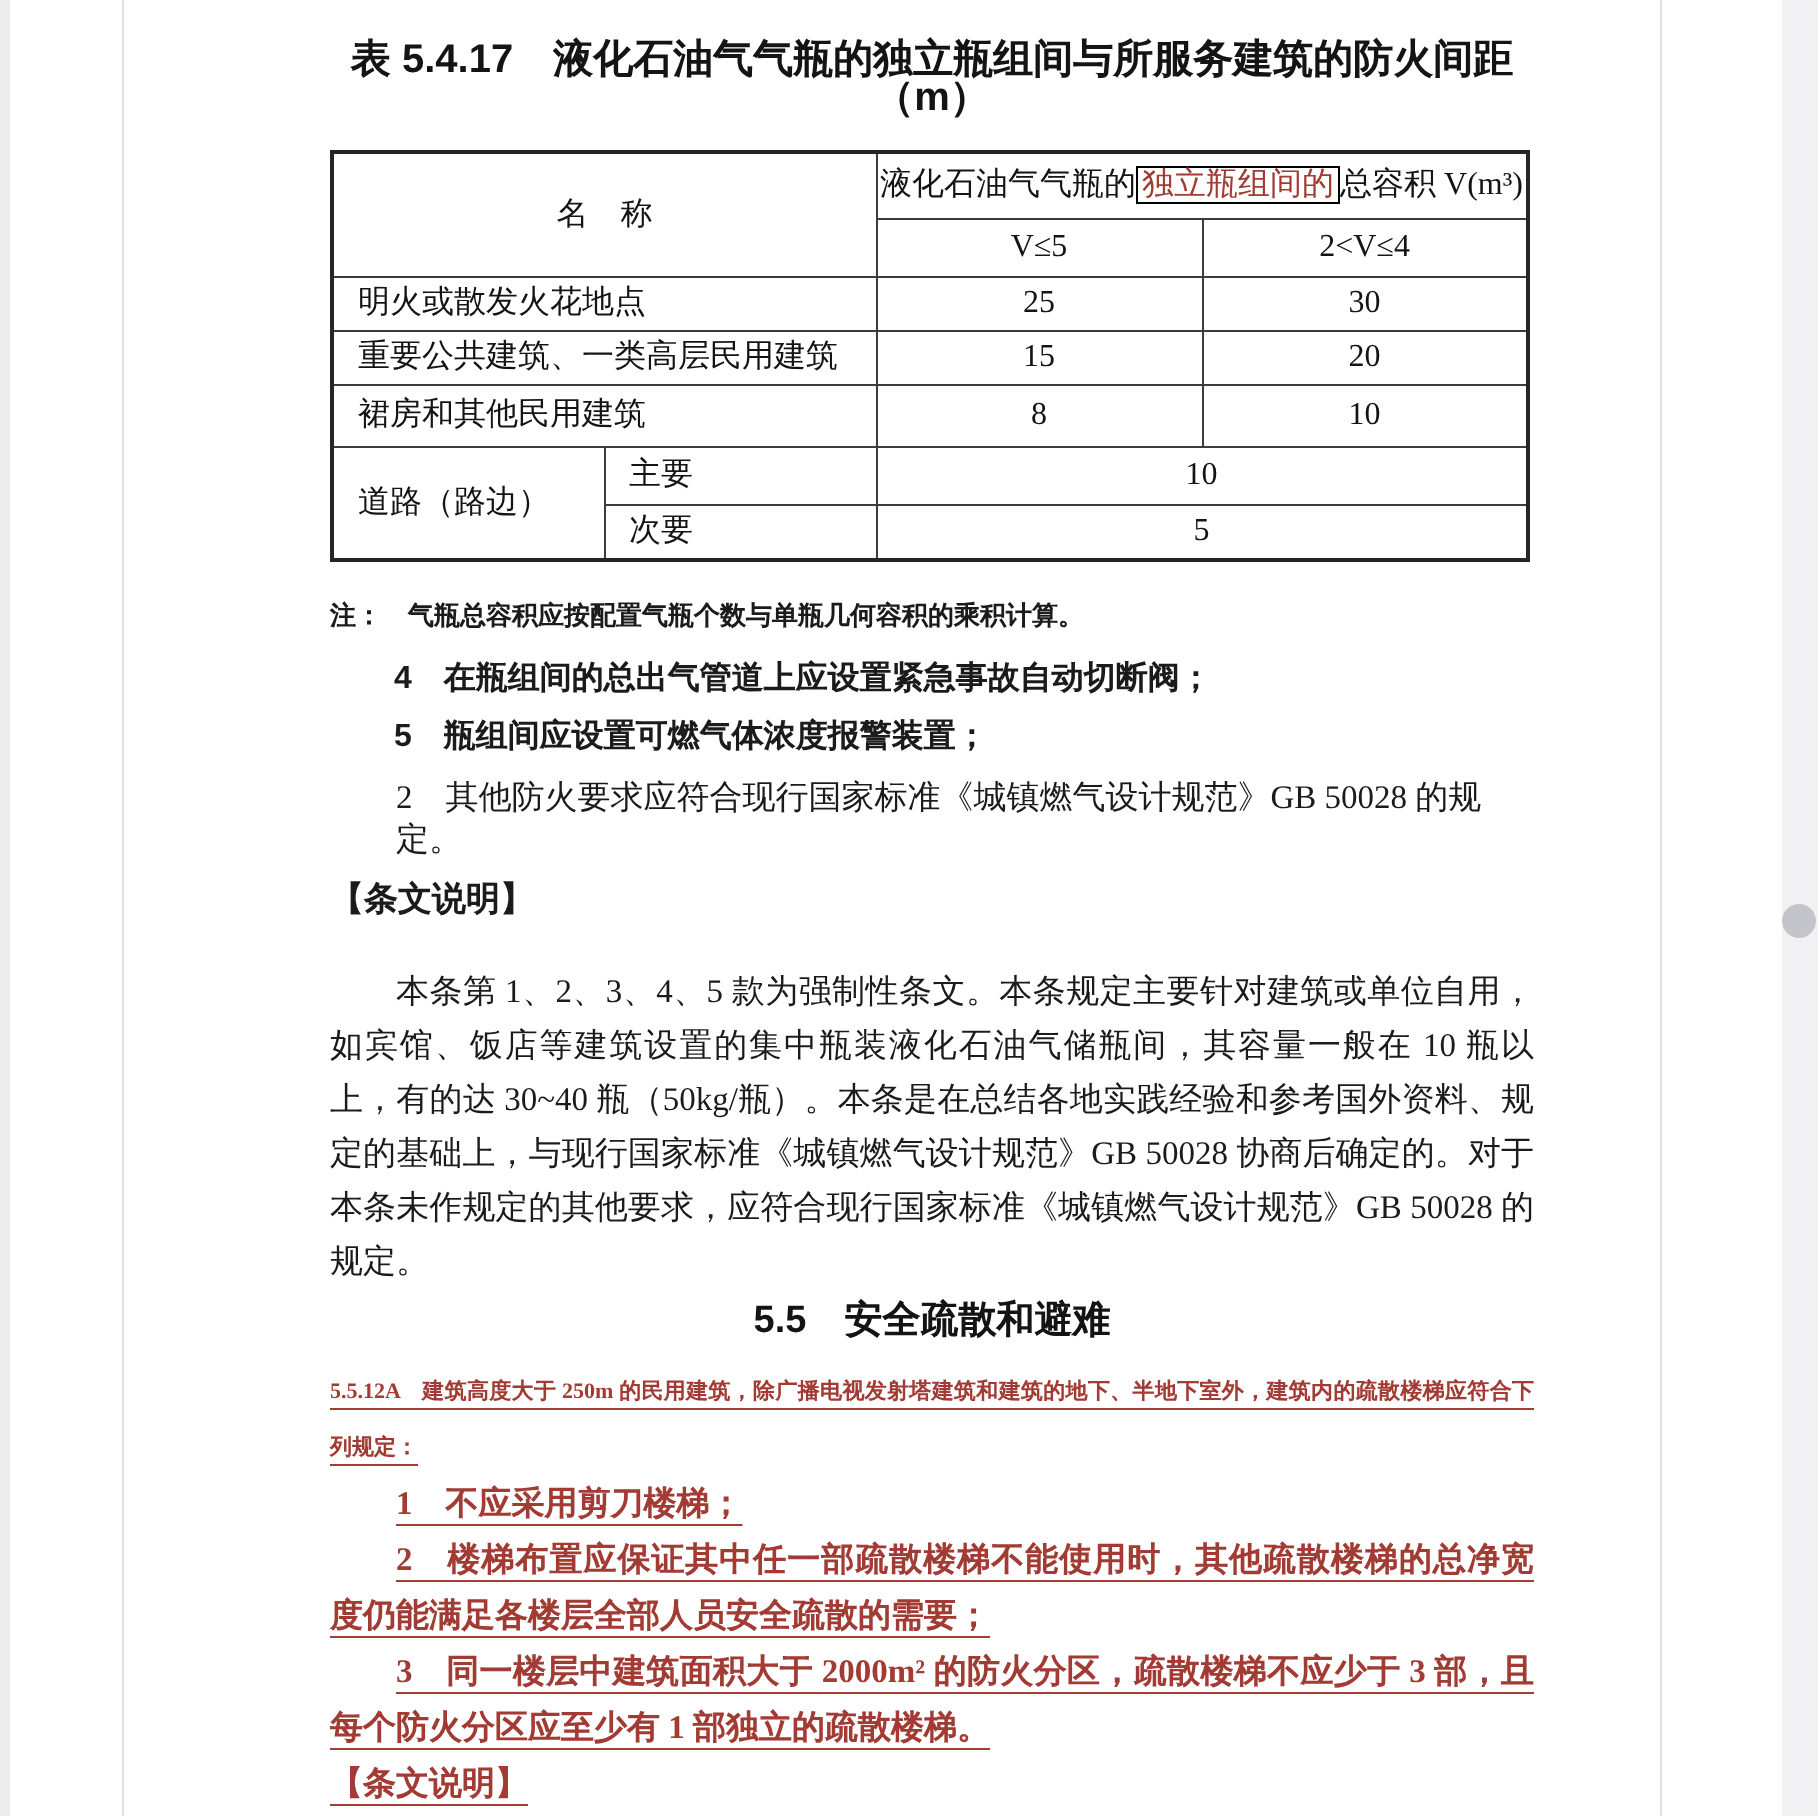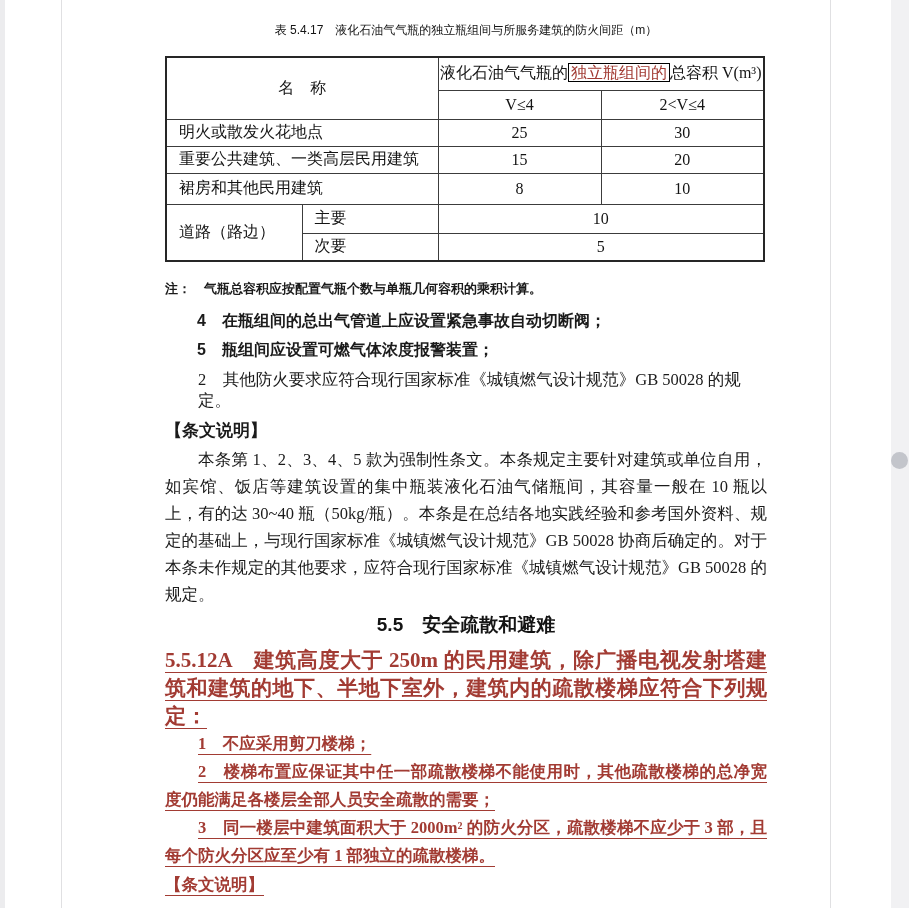--- a/index.html
+++ b/index.html
@@ -8,21 +8,21 @@
 
   
   .left-strip { position:absolute; left:0; top:0; width:5px; height:908px; background:#ececee; }
   .page-edge-left { position:absolute; left:61px; top:0; width:1px; height:908px; background:#e0e0e2; }
   .page-edge-right { position:absolute; left:830px; top:0; width:1px; height:908px; background:#e0e0e2; }
   .scroll-track { position:absolute; right:0; top:0; width:18px; height:908px; background:#f1f1f3; }
   .scroll-thumb { position:absolute; left:891px; top:452px; width:17px; height:17px; border-radius:50%; background:#c3c5cb; }
 
   .content { position:absolute; left:165px; top:0; width:602px; }
 
-  .doc-title { margin-top:21px; font-family:"Liberation Sans", sans-serif; font-weight:400; font-size:12px; line-height:19px; text-align:center; color:#141414; }
+  .doc-title { margin-top:21px; font-family:"Liberation Sans", sans-serif; font-weight:700; font-size:20px; line-height:19px; text-align:center; color:#141414; }
 
   table.spec { margin-top:16px; width:598px; border-collapse:collapse; border:2px solid #262626; table-layout:fixed; }
   table.spec td, table.spec th { border:1px solid #3c3c3c; font-size:16px; font-weight:400; color:#141414; vertical-align:middle; }
   tr.h1 { height:33px; } tr.h2 { height:29px; }
   tr.r1 { height:27px; } tr.r2 { height:27px; } tr.r3 { height:31px;padding-left:21px; }
   tr.road1 { height:29px; } tr.road2 { height:28px; }
   .cell-name { text-align:left; padding-left:12px; }
   .cell-center { text-align:center; }
   .cap-header { text-align:center; font-size:14px; white-space:nowrap; }
   .cap-highlight { color:#a23b33; border:1px solid #000000; padding:0 2px; }
@@ -30,27 +30,27 @@
 
   .note { margin-top:19px; font-family:"Liberation Sans", sans-serif; font-weight:700; font-size:13px; line-height:16px; color:#1b1b1b; }
 
   .item-bold { font-family:"Liberation Sans", sans-serif; font-weight:700; font-size:16px; line-height:20px; padding-left:32px; }
   .item-4 { margin-top:14px; }
   .item-5 { margin-top:9px; }
   .item-serif { margin-top:9px; font-size:16.5px; line-height:21px; padding-left:33px; }
 
   .expl-header-black { margin-top:9px; font-family:"Liberation Sans", sans-serif; font-weight:700; font-size:17px; line-height:21px; }
 
-  .para { margin-top:5px; font-size:16.5px; line-height:27px; text-indent:2em; text-align:justify; }
+  .para { margin-top:22px; font-size:16.5px; line-height:27px; text-indent:2em; text-align:justify; }
   .para + .para { margin-top:0; }
 
   .section-heading { margin-top:5px; font-family:Liberation Sans, sans-serif; font-weight:700; font-size:19px; line-height:23px; text-align:center; color:#141414; }
 
   .red { color:#a23b33; text-decoration:underline; text-decoration-color:#a23b33; text-decoration-thickness:1px; text-underline-offset:5px; }
-  .red-clause { margin-top:10px; font-size:21px; font-weight:700; line-height:28px; text-align:justify; }
+  .red-clause { margin-top:10px; font-size:11px; font-weight:700; line-height:28px; text-align:justify; }
   .red-item { font-size:16.5px; font-weight:700; line-height:28px; text-indent:2em; text-align:justify; }
   .red-expl-header { font-family:"Liberation Sans", sans-serif; font-weight:700; font-size:16.5px; line-height:28px; }
 </style>
 </head>
 <body>
 
 <div class="left-strip"></div>
 <div class="page-edge-left"></div>
 <div class="page-edge-right"></div>
 <div class="scroll-track"></div>
@@ -66,21 +66,21 @@
         <col style="width:136px">
         <col style="width:163px">
         <col style="width:163px">
     </colgroup>
     <tbody>
       <tr class="h1">
         <td class="cell-center" colspan="2" rowspan="2">名　称</td>
         <td class="cap-header" colspan="2"><span>液化石油气气瓶的</span><span class="cap-highlight">独立瓶组间的</span><span>总容积 V(m³)</span></td>
       </tr>
       <tr class="h2">
-        <td class="subhead">V≤4</td>
+        <td class="subhead">V≤5</td>
         <td class="subhead">2&lt;V≤4</td>
       </tr>
       <tr class="r1">
         <td class="cell-name" colspan="2">明火或散发火花地点</td>
         <td class="cell-center">25</td>
         <td class="cell-center">30</td>
       </tr>
       <tr class="r2">
         <td class="cell-name" colspan="2">重要公共建筑、一类高层民用建筑</td>
         <td class="cell-center">15</td>

